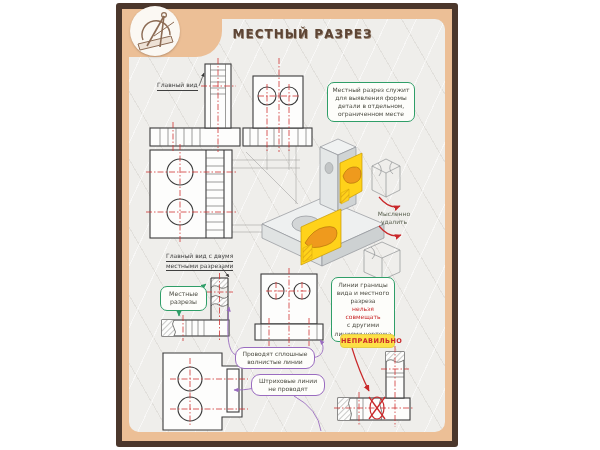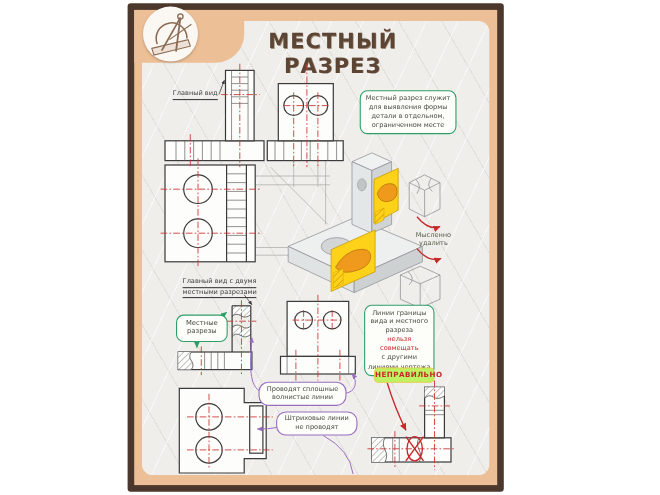--- a/index.html
+++ b/index.html
@@ -11,31 +11,31 @@
   .content{position:absolute;left:7px;top:10px;right:7px;bottom:9px;border-radius:10px;
            background:
              repeating-linear-gradient(115deg, rgba(255,255,255,.55) 0 1px, rgba(255,255,255,0) 1px 26px),
              repeating-linear-gradient(60deg, rgba(210,207,202,.45) 0 1px, rgba(255,255,255,0) 1px 34px),
              #efeeeb;}
   .logo-tab{position:absolute;left:122px;top:9px;width:100px;height:48px;background:#ecbf96;
             border-radius:0 0 26px 0;}
   .logo-circle{position:absolute;left:130px;top:6px;width:50px;height:50px;border-radius:50%;
                background:#fbf8f3;box-shadow:0 1px 2px rgba(90,60,40,.35);}
   .title{position:absolute;left:225px;top:27px;width:155px;text-align:center;
-         font-size:19px;font-weight:bold;letter-spacing:1px;color:#5d4535;
+         font-size:12px;font-weight:bold;letter-spacing:1px;color:#5d4535;
          text-shadow:0.6px 0.6px 0 #a08a77;}
   .hand{position:absolute;font-size:6px;color:#3f3f3f;line-height:1.35;}
   .ul{display:inline-block;width:max-content;border-bottom:0.8px solid #3f3f3f;padding-bottom:0.5px;}
   .block-lines span{display:block;}
   .gbox{position:absolute;background:#fdfdfa;border:1.2px solid #2f9e68;border-radius:7px;
         color:#4c4c42;font-size:6px;line-height:1.35;text-align:center;padding:3px 2px;}
   .pre{white-space:pre-line;}
   .pbox{position:absolute;background:#fdfdfa;border:1px solid #9a6cc0;border-radius:9px;
         color:#4c4c42;font-size:6px;line-height:1.35;text-align:center;padding:2px 3px;}
-  .ybox{position:absolute;background:#bef264;border:1.2px solid #e3cf4a;border-radius:4px;
+  .ybox{position:absolute;background:#fde047;border:1.2px solid #e3cf4a;border-radius:4px;
         color:#c9282a;font-size:6.5px;font-weight:bold;letter-spacing:0.4px;
         text-align:center;padding:2px 0;}
   .rule-red{color:#c9282a;}
   .mental{position:absolute;font-size:6px;color:#5a6150;text-align:center;white-space:pre-line;line-height:1.3;}
   svg.overlay{position:absolute;left:0;top:0;width:600px;height:450px;pointer-events:none;}
   .ml{stroke:#3b3b3b;stroke-width:1.1;fill:none;}
   .mf{stroke:#3b3b3b;stroke-width:1.1;fill:#fdfdfc;}
   .tk{stroke:#5a5a58;stroke-width:0.6;fill:none;}
   .tl{stroke:#a5a5a2;stroke-width:0.6;fill:none;}
   .cl{stroke:#cf3434;stroke-width:0.8;fill:none;stroke-dasharray:6 2 1.5 2;}

